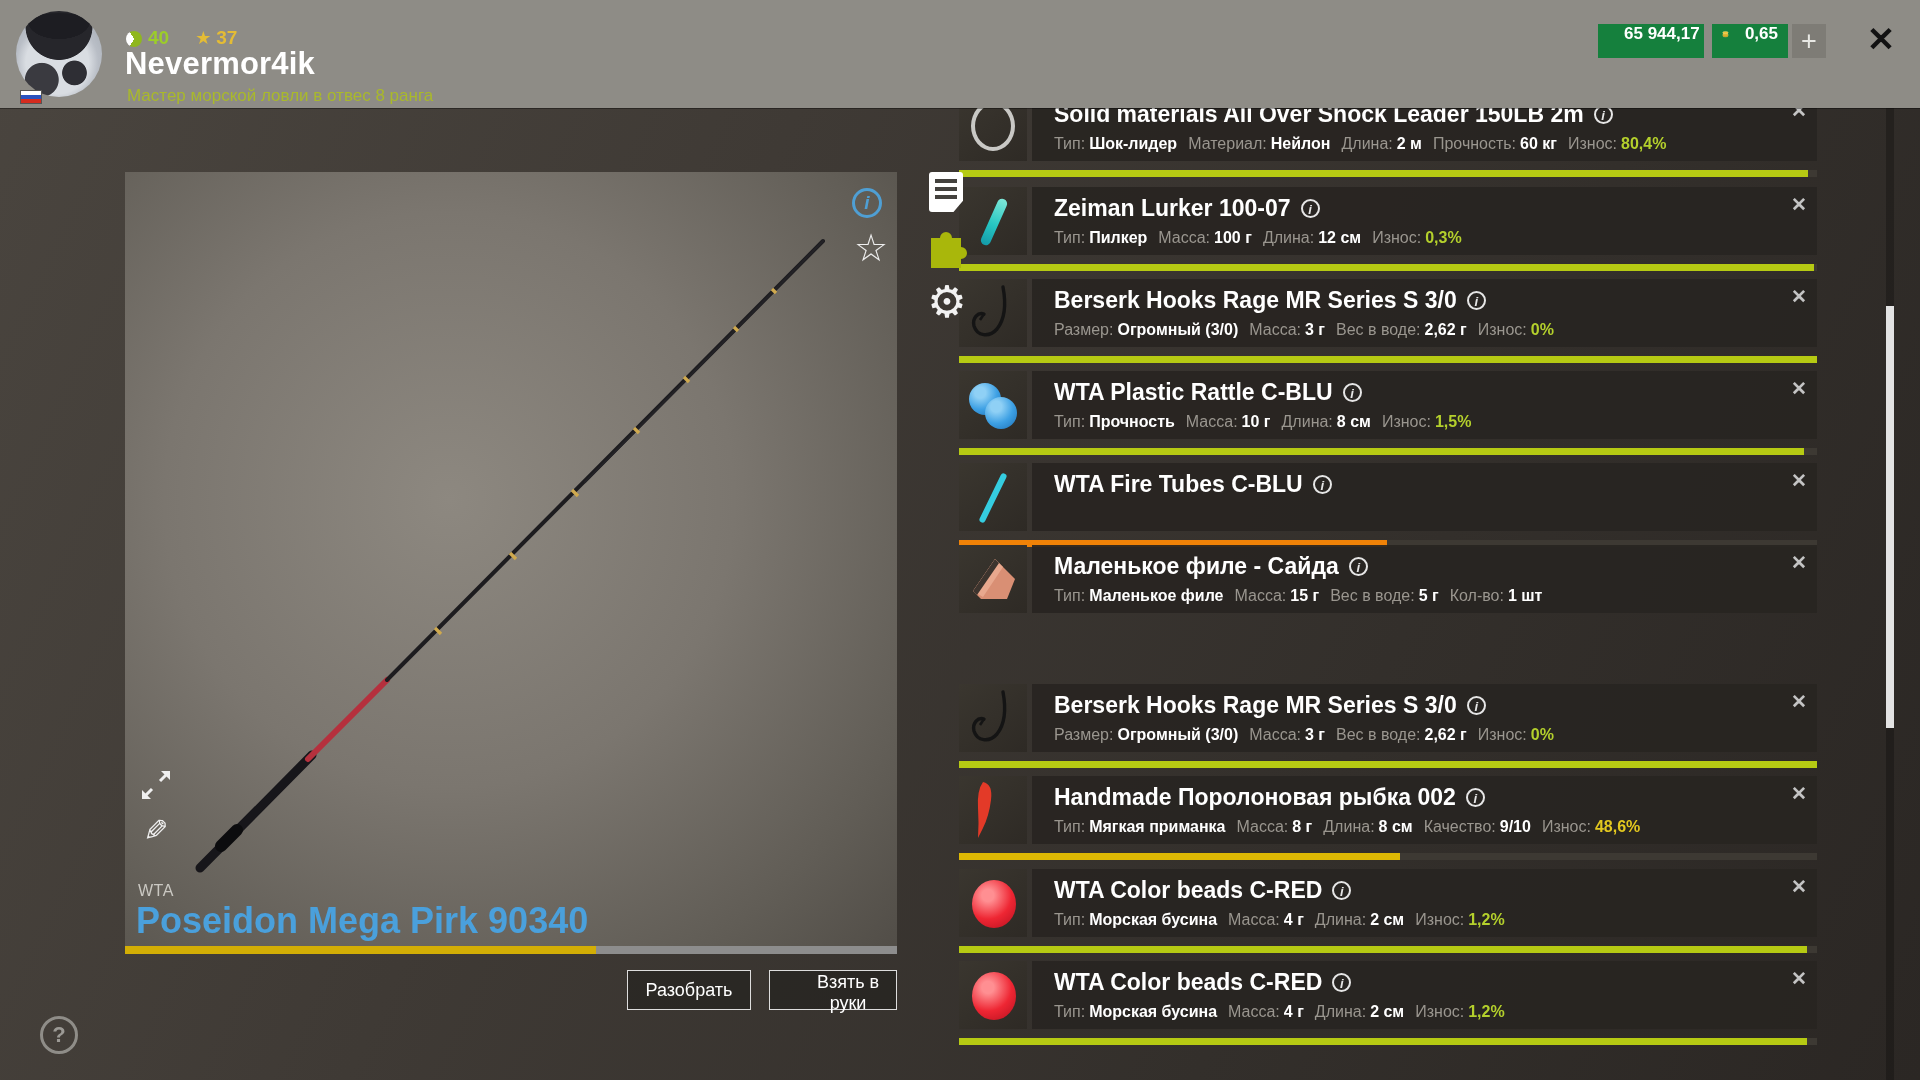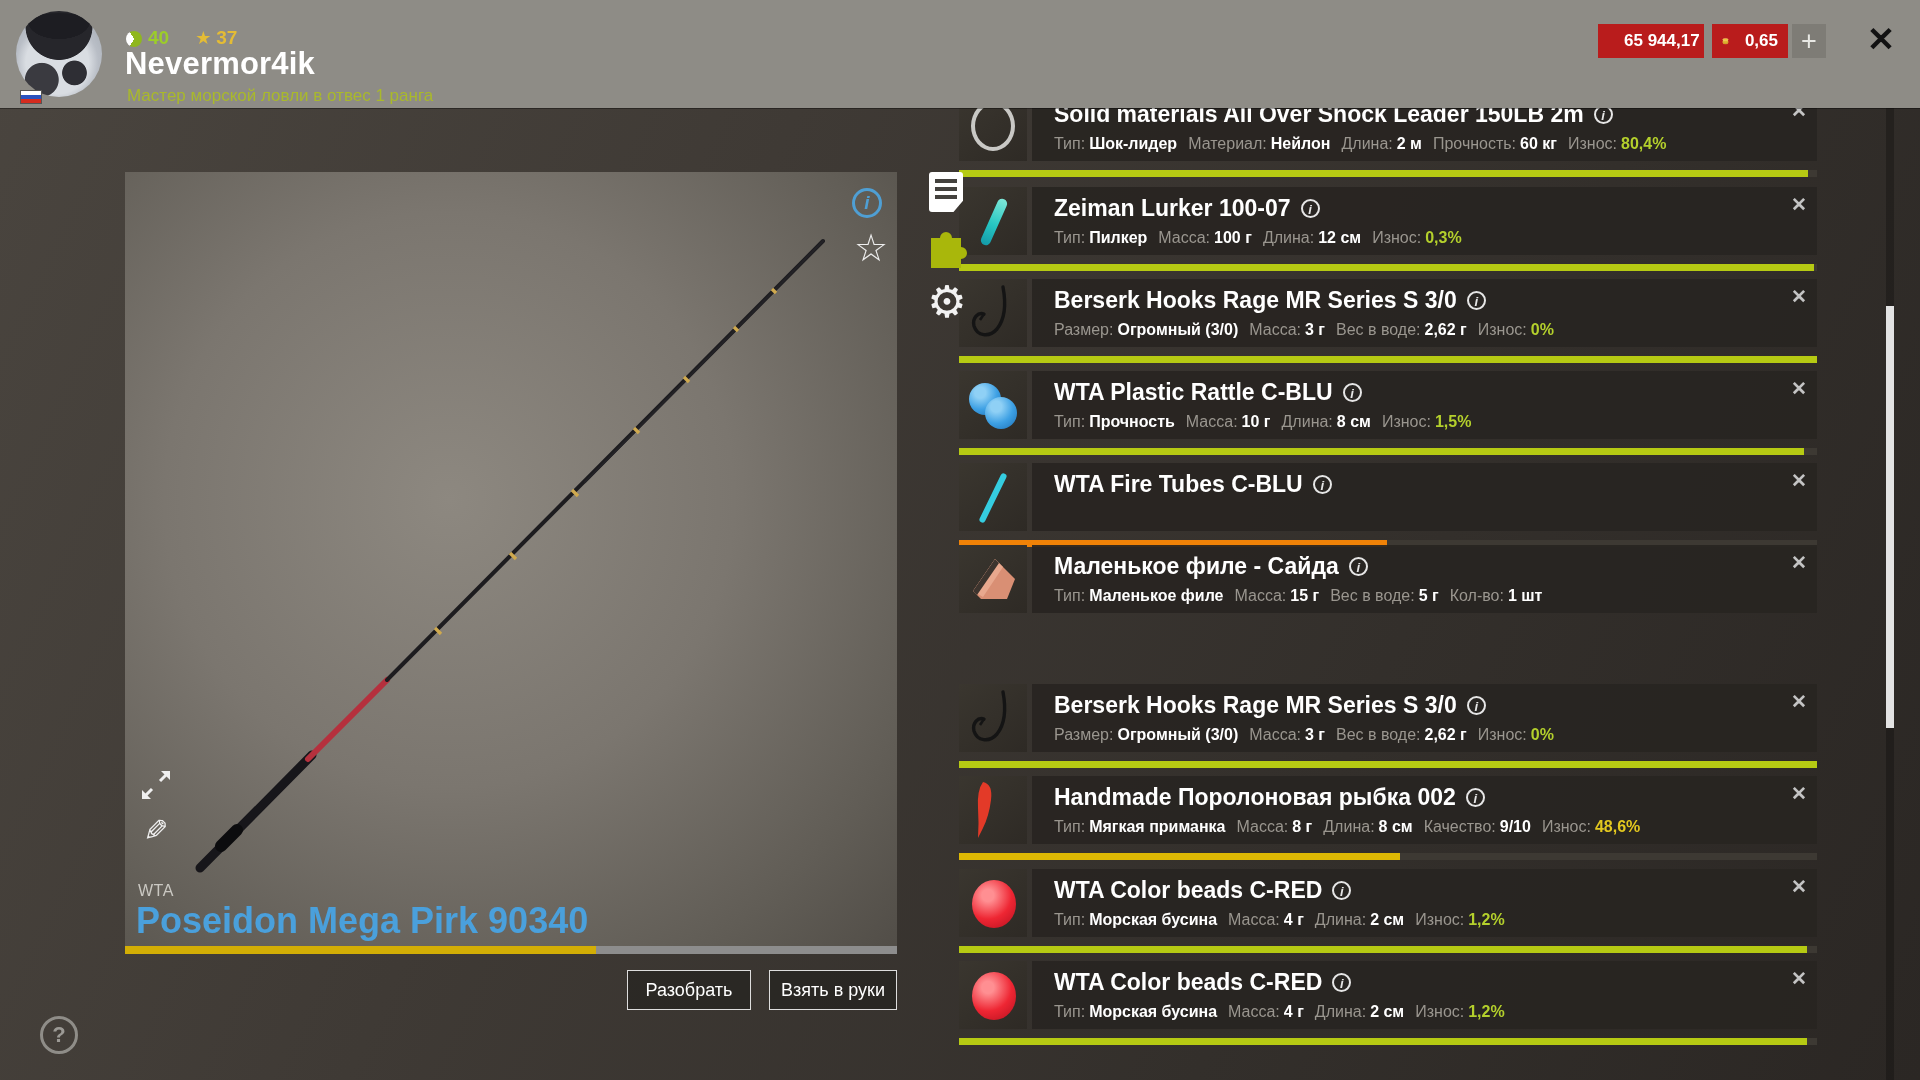--- a/index.html
+++ b/index.html
@@ -21,21 +21,21 @@
   .flag{position:absolute;left:20px;top:90px;width:22px;height:14px;z-index:42;
     background:linear-gradient(#fff 0 33%,#2a52be 33% 66%,#d52b1e 66%);border:1px solid #555;}
   .badges{position:absolute;left:126px;top:28px;height:20px;display:flex;align-items:center;gap:26px;}
   .lvl-ic{display:inline-block;width:16px;height:16px;border-radius:50%;margin-right:6px;vertical-align:-3px;
     background:conic-gradient(from 210deg,#ffffff 0 120deg,#8fb71e 120deg 360deg);}
   .lvl-txt{color:#9ccd2a;font-size:19px;font-weight:bold;}
   .star-ic{color:#e4bc35;font-size:18px;margin-right:5px;}
   .star-txt{color:#e4bc35;font-size:19px;font-weight:bold;}
   .pname{position:absolute;left:125px;top:46px;color:#fff;font-size:31px;font-weight:bold;letter-spacing:.2px;}
   .prank{position:absolute;left:127px;top:86px;color:#a9b92b;font-size:17px;}
-  .curr{position:absolute;top:24px;height:34px;background:#b91c1c;display:flex;align-items:center;
+  .curr{position:absolute;top:24px;height:34px;background:#15803d;display:flex;
     padding:0 10px;gap:16px;}
   .curr-silver{left:1598px;width:106px;left:1598px;}
   .curr-gold{left:1712px;width:76px;}
   .curr span{color:#fff;font-size:17px;font-weight:bold;white-space:nowrap;}
   .coin{width:20px;height:20px;}
   .plusbtn{position:absolute;left:1792px;top:24px;width:34px;height:34px;background:#7e7c76;border:0;
     color:#e8e8e4;font-size:27px;line-height:30px;font-weight:300;cursor:pointer;padding:0;}
   .closebtn{position:absolute;left:1862px;top:20px;width:38px;height:38px;border:0;background:transparent;
     color:#121212;font-size:34px;font-weight:bold;cursor:pointer;padding:0;line-height:38px;}
   
@@ -55,21 +55,21 @@
   .expandbtn,.paintbtn{position:absolute;left:138px;border:0;background:transparent;padding:0;cursor:pointer;}
   .expandbtn{top:768px;width:36px;height:36px;}
   .paintbtn{top:812px;color:#f0f0f0;font-size:30px;transform:scaleX(-1);width:36px;height:36px;}
   .vbrand{position:absolute;left:138px;top:882px;color:#cac8c2;font-size:16px;letter-spacing:.5px;}
   .vname{position:absolute;left:136px;top:900px;color:#4aa0dc;font-size:36px;font-weight:bold;}
   .vbar{position:absolute;left:125px;top:946px;width:772px;height:8px;background:#8d8d8d;}
   .vbar .fill{height:100%;background:#d3ae05;}
   .actbtn{position:absolute;top:970px;height:40px;border:1px solid #ddd;background:rgba(25,24,22,.45);
     color:#fff;font-size:18px;cursor:pointer;}
   .btn-disasm{left:627px;width:124px;}
-  .btn-take{left:769px;width:128px;}
+  .btn-take{left:769px;width:128px;padding-left:36px;}
   .helpbtn{position:absolute;left:40px;top:1016px;width:38px;height:38px;border-radius:50%;
     border:3px solid #8f8d88;background:transparent;color:#9c9a95;font-size:22px;font-weight:bold;cursor:pointer;}
   
   .list{position:absolute;left:0;top:0;width:1920px;height:1080px;}
   .row{position:absolute;left:959px;width:858px;height:90px;}
   .tile{position:absolute;left:0;top:0;width:68px;height:68px;background:#35312b;
     background:linear-gradient(140deg,#3a362f,#2e2a25);}
   .rcontent{position:absolute;left:73px;top:0;width:785px;height:68px;background:rgba(40,37,33,.93);}
   .rtitle{position:absolute;left:22px;top:8px;color:#fff;font-size:23px;font-weight:bold;white-space:nowrap;}
   .rinfo{display:inline-block;width:19px;height:19px;border-radius:50%;border:2px solid #e6e6e6;
@@ -332,21 +332,21 @@
   </div>
 
   <div class="header">
     <div class="avatar"></div>
     <div class="flag"></div>
     <div class="badges">
       <span><span class="lvl-ic"></span><span class="lvl-txt">40</span></span>
       <span><span class="star-ic">★</span><span class="star-txt">37</span></span>
     </div>
     <div class="pname">Nevermor4ik</div>
-    <div class="prank">Мастер морской ловли в отвес 1 ранга</div>
+    <div class="prank">Мастер морской ловли в отвес 8 ранга</div>
 
     <div class="curr curr-silver">
       <svg class="coin" viewBox="0 0 20 20">
         <ellipse cx="10" cy="15" rx="8" ry="3.4" fill="#c9c9c9" stroke="#efefef"></ellipse>
         <ellipse cx="10" cy="10.5" rx="8" ry="3.4" fill="#d9d9d9" stroke="#fafafa"></ellipse>
         <ellipse cx="10" cy="6" rx="8" ry="3.4" fill="#ececec" stroke="#ffffff"></ellipse>
       </svg>
       <span>65 944,17</span>
     </div>
     <div class="curr curr-gold">

